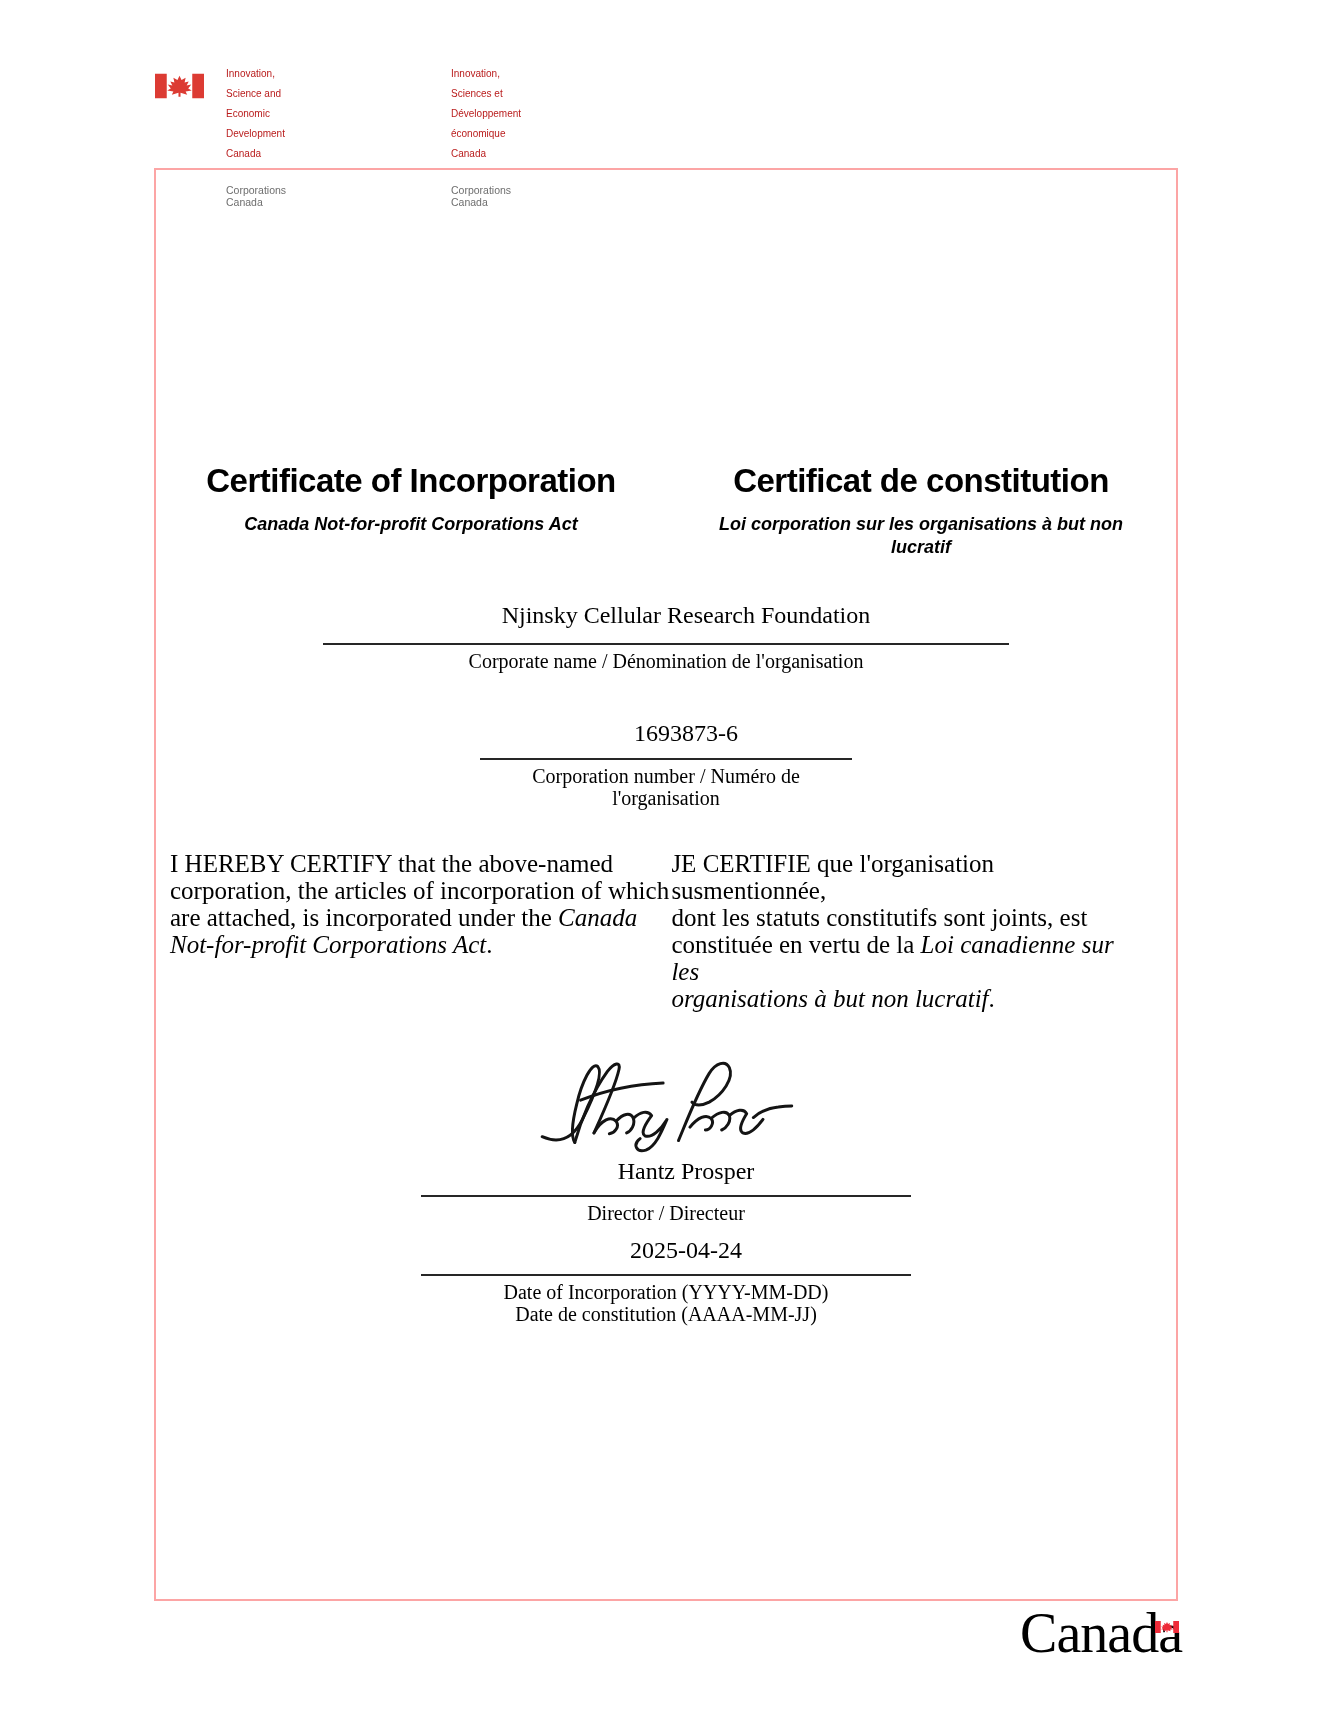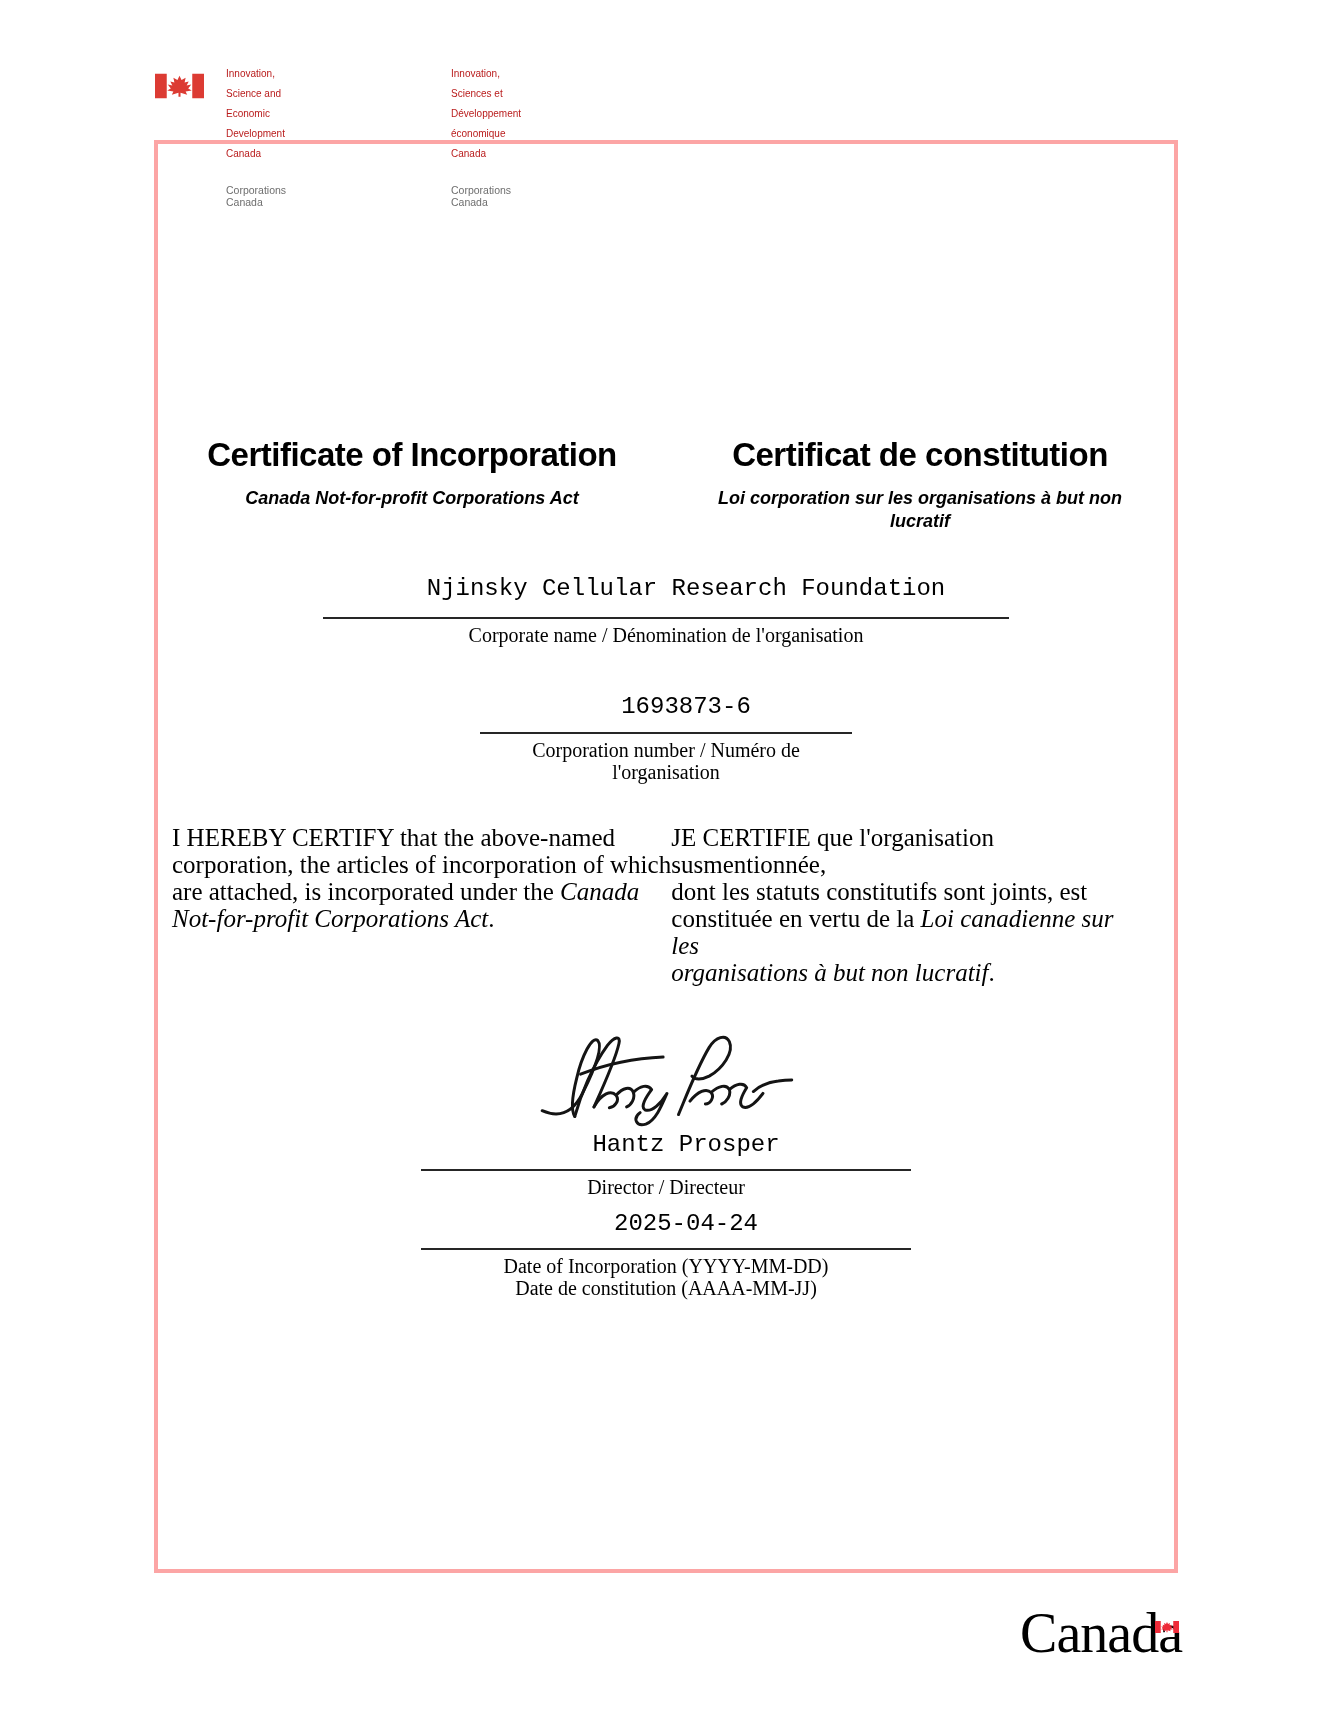--- a/index.html
+++ b/index.html
@@ -9,32 +9,32 @@
   
   .dept-header { position:absolute; left:154px; top:64px; height:60px; }
   .flag-logo { position:absolute; left:1px; top:9px; width:49px; height:26px; }
   .dept-col { position:absolute; top:0; font-family:"Liberation Sans", sans-serif; text-align:left; }
   .dept-col.en { left:72px; }
   .dept-col.fr { left:297px; }
   .dept-name { font-size:10px; line-height:20px; color:#b91c1c; white-space:pre-line; }
   .dept-branch { font-size:10.5px; line-height:12px; color:#6e6e6e; margin-top:20px; }
 
   
-  .cert-box { position:absolute; left:154px; top:140px; width:1024px; height:1433px;
-              border:4px solid #fca5a5; box-sizing:border-box; text-align:center; }
+  .cert-box { position:absolute; left:154px; top:168px; width:1024px; height:1433px;
+              border:2px solid #fca5a5; box-sizing:border-box; text-align:center; }
 
   .title-row { display:flex; margin-top:292px; }
   .title-cell { flex:1; font-family:"Liberation Sans", sans-serif; font-weight:bold;
                 font-size:33px; line-height:38px; letter-spacing:-0.5px; }
 
   .act-row { display:flex; margin-top:13px; }
   .act-cell { flex:1; font-family:"Liberation Sans", sans-serif; font-weight:bold; font-style:italic;
               font-size:18px; line-height:23px; white-space:pre-line; }
 
-  .value { font-family:Liberation Mono, monospace; font-size:24px; line-height:28px;padding-left:40px; }
+  .value { font-family:Liberation Serif, serif; font-size:24px; line-height:28px;padding-left:40px; }
   .rule { height:2px; background:#262626; margin:0 auto; }
   .label { font-size:20px; line-height:22px; margin-top:5px; white-space:pre-line; }
 
   .name-block { margin-top:42px; }
   .name-block .rule { width:686px; margin-top:14px; }
   .number-block { margin-top:47px; }
   .number-block .rule { width:372px; margin-top:11px; }
 
   .certify-row { display:flex; justify-content:space-between; text-align:left;
                  padding:0 36px 0 14px; margin-top:41px; }

